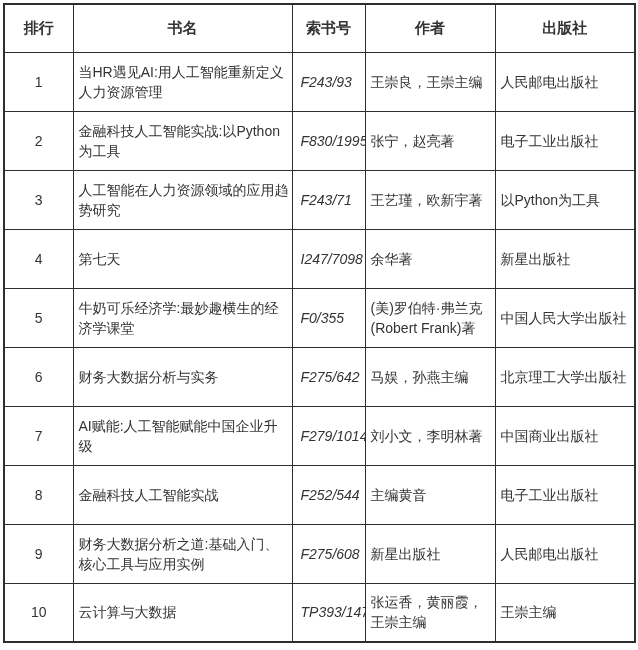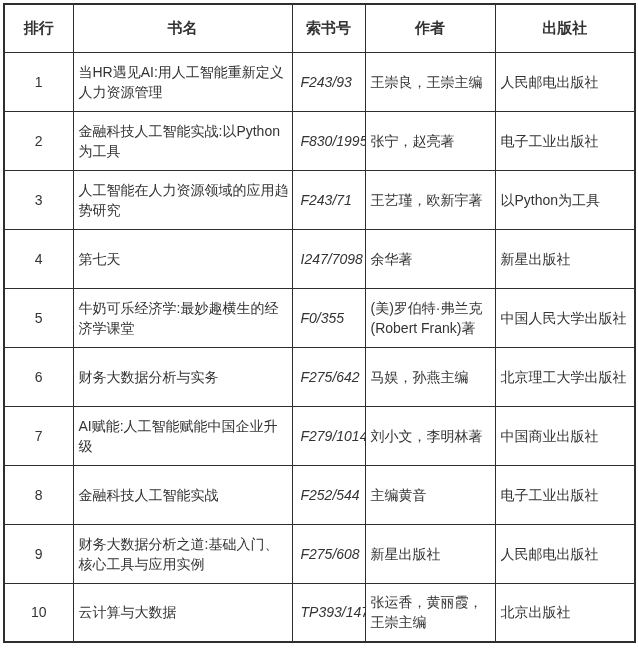--- a/index.html
+++ b/index.html
@@ -145,17 +145,17 @@
         <td class="cell">财务大数据分析之道:基础入门、核心工具与应用实例</td>
         <td class="cell cell-callno">F275/608</td>
         <td class="cell">新星出版社</td>
         <td class="cell">人民邮电出版社</td>
       </tr>
       <tr>
         <td class="cell cell-rank">10</td>
         <td class="cell">云计算与大数据</td>
         <td class="cell cell-callno">TP393/1479</td>
         <td class="cell">张运香，黄丽霞，王崇主编</td>
-        <td class="cell">北京出版社</td>
+        <td class="cell">王崇主编</td>
       </tr>
     </tbody>
   </table>
 </div>
 
 </body></html>

